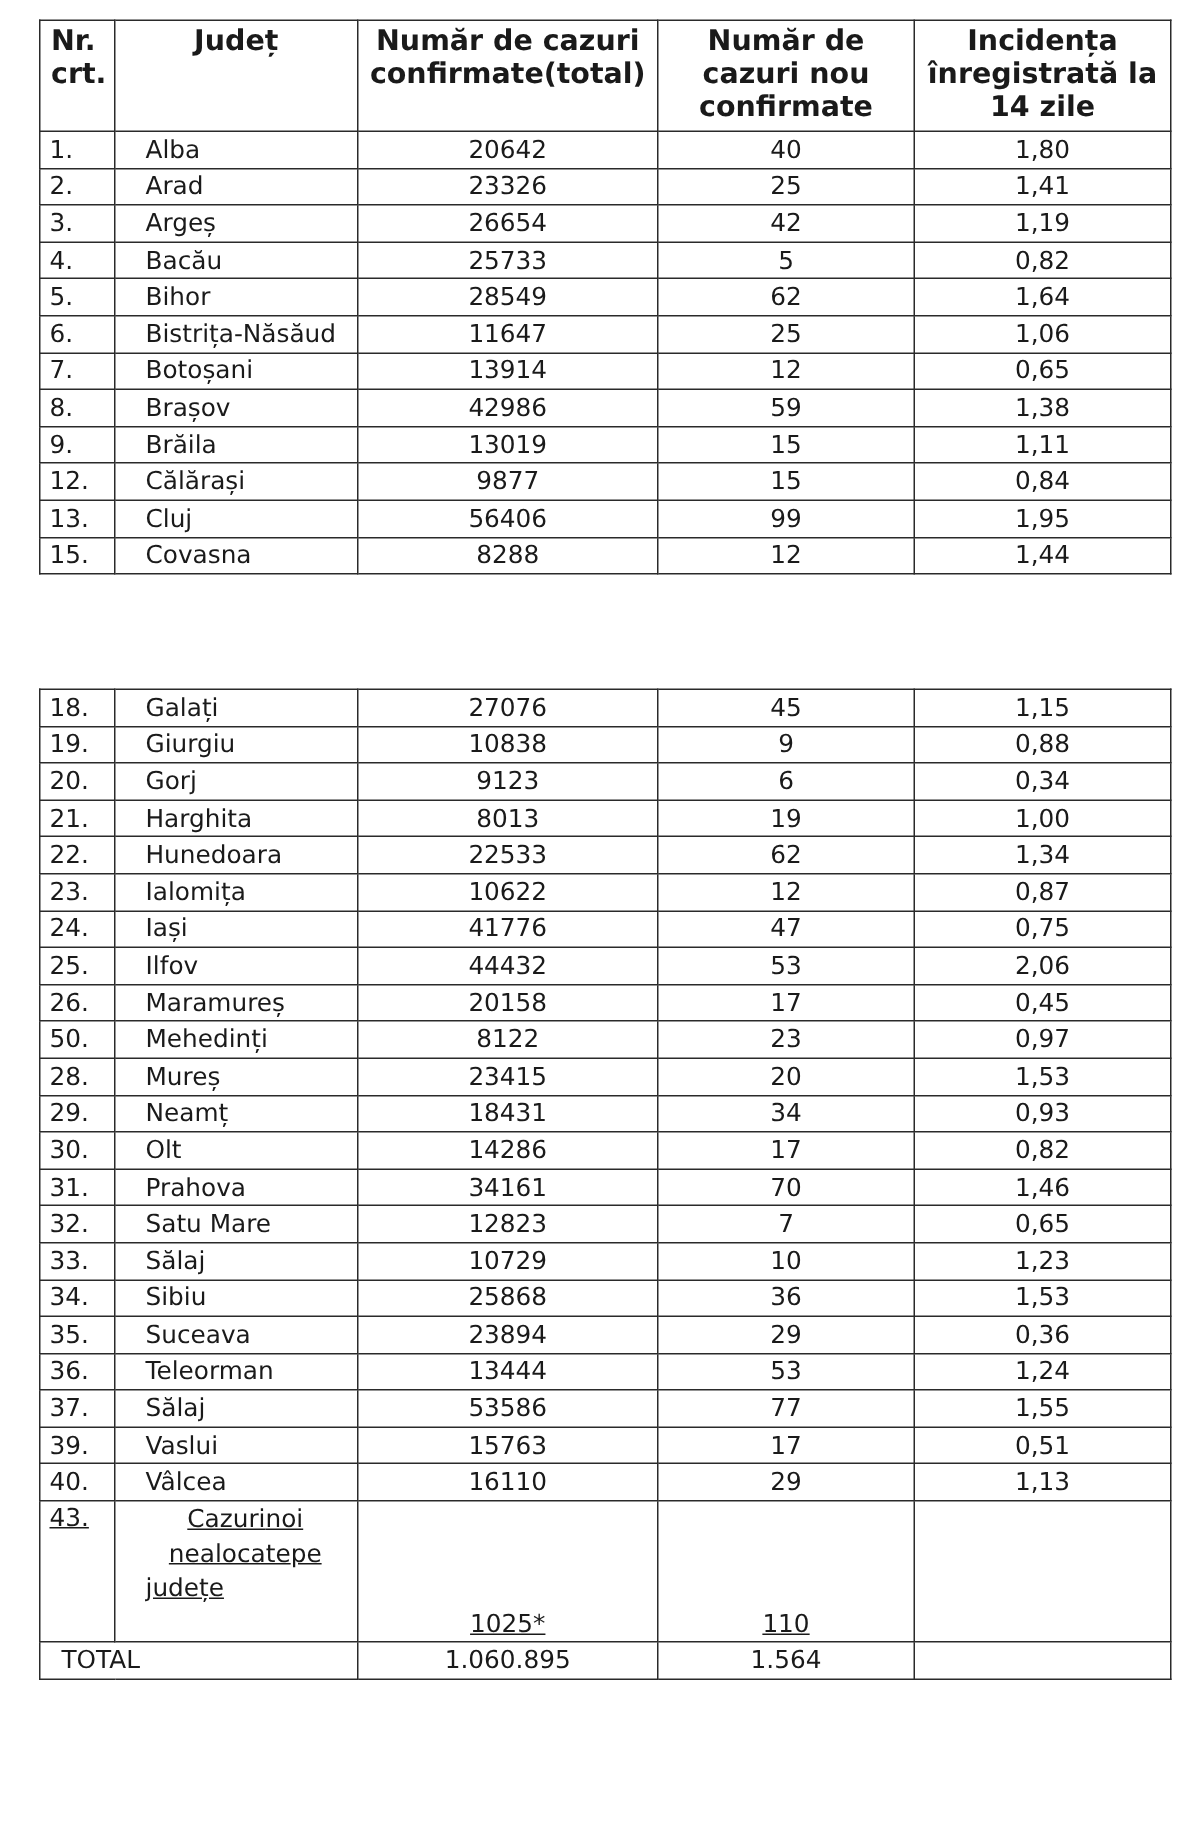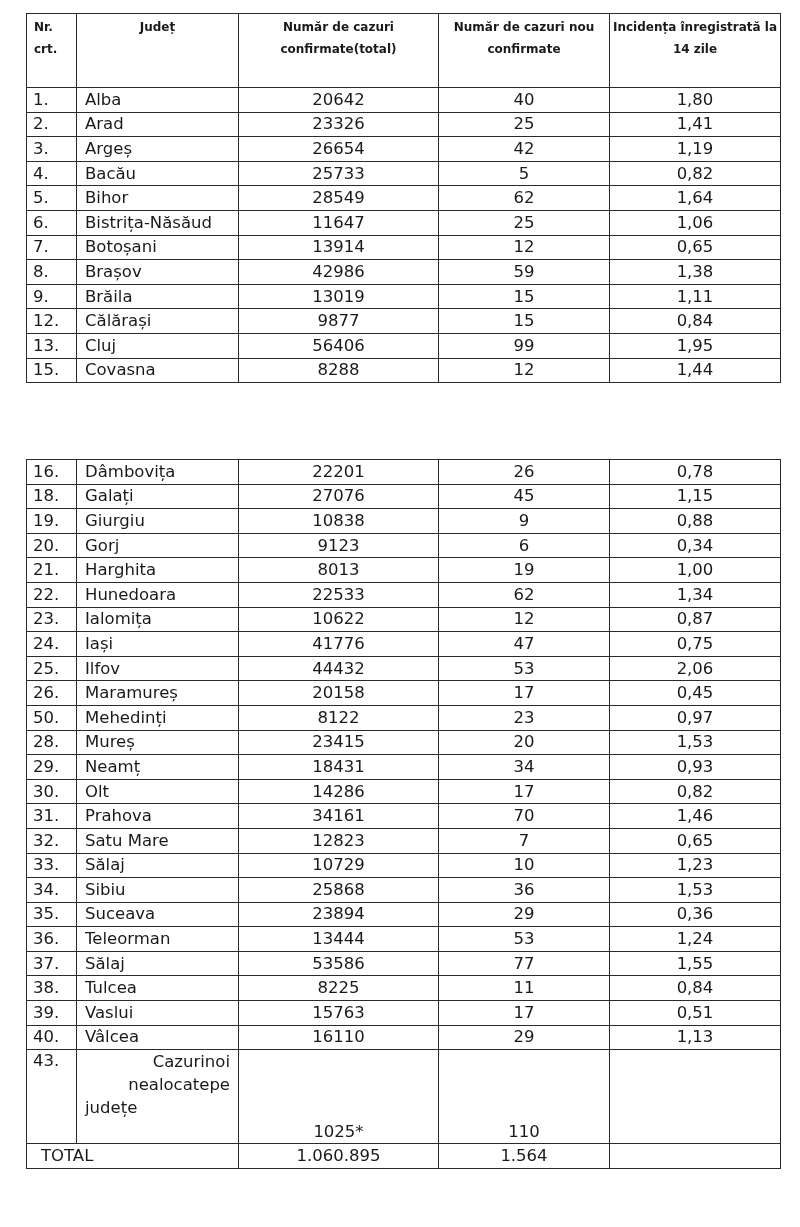--- a/index.html
+++ b/index.html
@@ -2,30 +2,30 @@
 <html><head>
   <meta charset="utf-8">
   <style>
     html, body { margin: 0; padding: 0; background: #ffffff; }
     body { width: 800px; height: 1227px; position: relative; font-family: "DejaVu Sans", sans-serif; color: #1a1a1a; overflow: hidden; }
     table { border-collapse: collapse; position: absolute; left: 26px; table-layout: fixed; }
     td, th { border: 1.6px solid #2a2a2a; padding: 0; font-size: 16.5px; line-height: 22px; }
     col.c1 { width: 50px; } col.c2 { width: 162px; } col.c3 { width: 200px; } col.c4 { width: 171px; } col.c5 { width: 171px; }
     #t1 { top: 13px; }
     #t2 { top: 459px; }
-    th { font-weight: bold; vertical-align: top; text-align: center; font-size: 12px; line-height: 22px; height: 71px; padding-top: 2px; }
+    th { font-weight: bold; vertical-align: top; text-align: center; font-size: 19px; line-height: 22px; height: 71px; padding-top: 2px; }
     th.nr { text-align: left; padding-left: 7px; }
     tbody tr { height: 24.6px; }
     td.nr { padding-left: 6px; text-align: left; vertical-align: middle; }
-    td.name { padding-left: 8px; text-align: left; vertical-align: middle; white-space: nowrap; }
+    td.name { padding-left: 20px; text-align: left; vertical-align: middle; white-space: nowrap; }
     td.num { text-align: center; vertical-align: middle; }
-    tr.unalloc td { height: 93px; vertical-align: top; }
+    tr.unalloc td { height: 93px; vertical-align: top; text-decoration: underline; }
     tr.unalloc td.num { vertical-align: bottom; }
     tr.unalloc td.name { white-space: normal; text-align: justify; text-align-last: left; padding-right: 8px; line-height: 23px; }
-    .jl { display: flex; justify-content: flex-end; }
+    .jl { display: flex; justify-content: center; }
     tr.total td { height: 22px; }
     td.total-label { padding-left: 14px; text-align: left; }
   </style>
 </head>
 <body>
 
 <table id="t1">
   <colgroup>
       <col class="c1">
       <col class="c2">
@@ -133,27 +133,20 @@
 <table id="t2">
   <colgroup>
       <col class="c1">
       <col class="c2">
       <col class="c3">
       <col class="c4">
       <col class="c5">
     </colgroup>
   <tbody id="body2">
       <tr>
-        <td class="nr">16.</td>
-        <td class="name">Dâmbovița</td>
-        <td class="num">22201</td>
-        <td class="num">26</td>
-        <td class="num">0,78</td>
-      </tr>
-      <tr>
         <td class="nr">18.</td>
         <td class="name">Galați</td>
         <td class="num">27076</td>
         <td class="num">45</td>
         <td class="num">1,15</td>
       </tr>
       <tr>
         <td class="nr">19.</td>
         <td class="name">Giurgiu</td>
         <td class="num">10838</td>
@@ -278,27 +271,20 @@
         <td class="num">13444</td>
         <td class="num">53</td>
         <td class="num">1,24</td>
       </tr>
       <tr>
         <td class="nr">37.</td>
         <td class="name">Sălaj</td>
         <td class="num">53586</td>
         <td class="num">77</td>
         <td class="num">1,55</td>
-      </tr>
-      <tr>
-        <td class="nr">38.</td>
-        <td class="name">Tulcea</td>
-        <td class="num">8225</td>
-        <td class="num">11</td>
-        <td class="num">0,84</td>
       </tr>
       <tr>
         <td class="nr">39.</td>
         <td class="name">Vaslui</td>
         <td class="num">15763</td>
         <td class="num">17</td>
         <td class="num">0,51</td>
       </tr>
       <tr>
         <td class="nr">40.</td>

